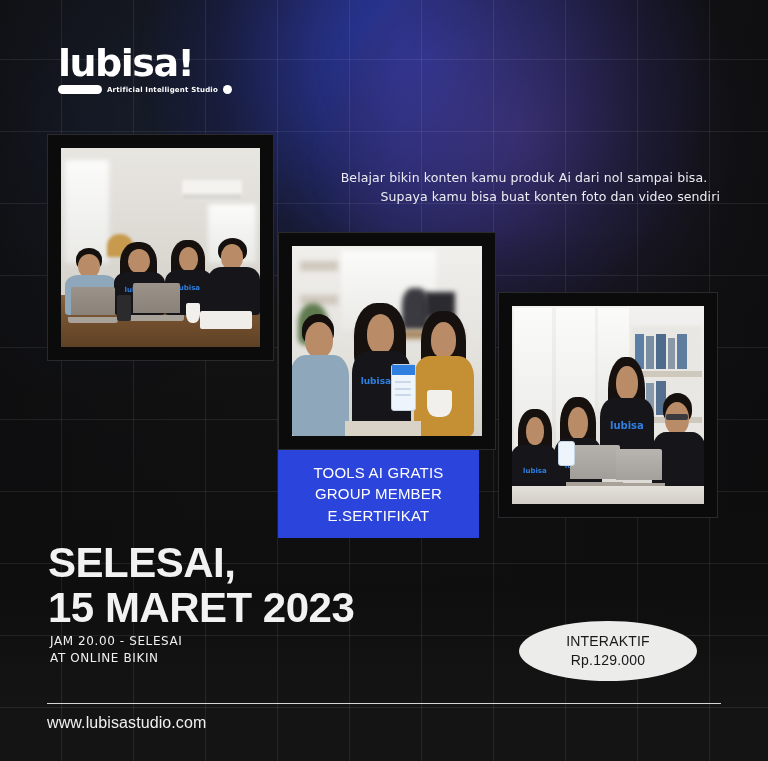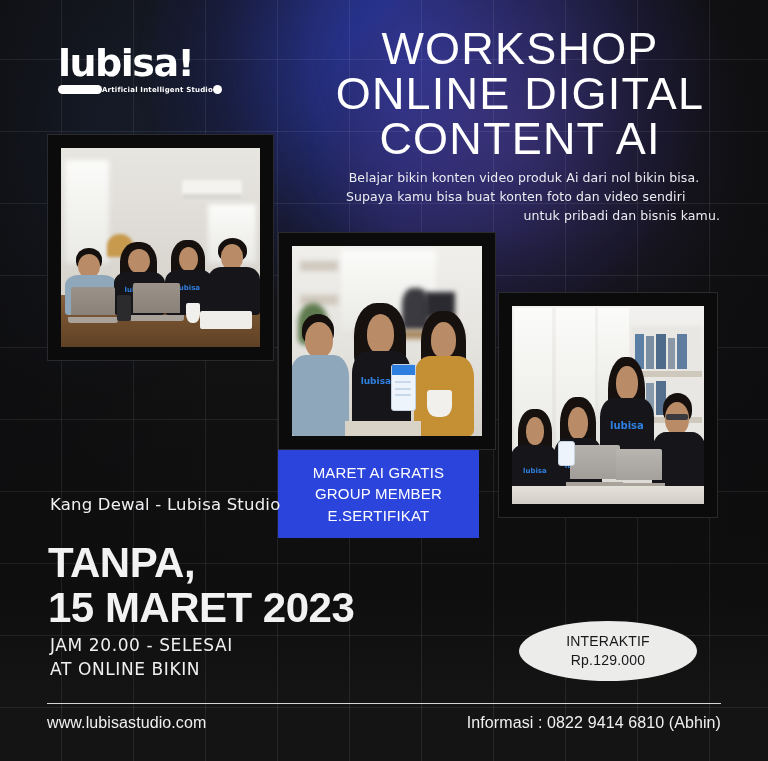--- a/index.html
+++ b/index.html
@@ -83,20 +83,21 @@
     font-weight: bold;
     font-size: 38px;
     letter-spacing: -1.5px;
     color: #ffffff;
     line-height: 1;
     display: block;
   }
   .logo-sub-row {
     display: flex;
     align-items: center;
+    gap: 5px;
     margin-top: 3px;
   }
   .logo-dash {
     width: 44px; height: 9px;
     border-radius: 5px;
     background: #ffffff;
     flex: none;
   }
   .logo-tag {
     font-family: "DejaVu Sans", sans-serif;
@@ -138,21 +139,21 @@
   }
   .subhead-line {
     display: block;
     font-family: "DejaVu Sans", sans-serif;
     font-size: 12.5px;
     line-height: 1.52;
     color: #ececf2;
     letter-spacing: 0.1px;
   }
   .subhead-line.l1 { text-align: center; }
-  .subhead-line.l2 { text-align: left; padding-left: 18px; }
+  .subhead-line.l2 { text-align: right; padding-left: 18px; }
   .subhead-line.l3 { text-align: right; }
 
   
   .photo-frame {
     position: absolute;
     background: #0b0b0b;
     border: 1px solid #2a2a2e;
     box-sizing: border-box;
     padding: 13px;
   }
@@ -312,21 +313,21 @@
     color: #f2f2f2;
     white-space: nowrap;
   }
   .time-block {
     position: absolute;
     left: 50px; top: 633px;
   }
   .time-line {
     display: block;
     font-family: "DejaVu Sans", sans-serif;
-    font-size: 17px;
+    font-size: 12px;
     line-height: 1.42;
     letter-spacing: 0.6px;
     color: #f0f0f2;
   }
 
   
   .reg-ellipse {
     position: absolute;
     left: 519px; top: 621px;
     width: 178px; height: 60px;
@@ -381,30 +382,24 @@
 
   <div class="logo">
     <span class="logo-word">lubisa!</span>
     <div class="logo-sub-row">
       <span class="logo-dash"></span>
       <span class="logo-tag">Artificial Intelligent Studio</span>
       <span class="logo-dot"></span>
     </div>
   </div>
 
-  <div class="headline">
-    <span class="headline-line">WORKSHOP</span>
-    <span class="headline-line">ONLINE DIGITAL</span>
-    <span class="headline-line">CONTENT AI</span>
-  </div>
 
   <div class="subhead">
-    <span class="subhead-line l1">Belajar bikin konten video produk Ai dari nol bikin bisa.</span>
+    <span class="subhead-line l1">Belajar bikin konten kamu produk Ai dari nol sampai bisa.</span>
     <span class="subhead-line l2">Supaya kamu bisa buat konten foto dan video sendiri</span>
-    <span class="subhead-line l3">untuk pribadi dan bisnis kamu.</span>
   </div>
 
   <div class="photo-frame" id="photo-frame-1">
     <div class="photo">
       <div class="scene">
         <div class="wall"></div>
         <div class="window-pane blur-bg" style="left:2%; top:6%; width:22%; height:52%;"></div>
         <div class="window-pane blur-bg" style="left:74%; top:28%; width:24%; height:30%;"></div>
 
         <div class="blur-soft" style="position:absolute; left:61%; top:16%; width:30%; height:10%; background:#f4f3f0; border-radius:3px;"></div>
@@ -562,43 +557,41 @@
         </div>
 
         <div class="desk-light" style="height:9%;"></div>
 
         <div class="phone" style="left:24%; top:68%; width:8%; height:12%;"></div>
       </div>
     </div>
   </div>
 
   <div class="caption-box" id="caption-box-2">
-    <span class="caption-text">MARET AI GRATIS
+    <span class="caption-text">TOOLS AI GRATIS
 GROUP MEMBER
 E.SERTIFIKAT</span>
   </div>
 
   <div class="speaker">
-    <span class="speaker-name">Kang Dewal - Lubisa Studio</span>
   </div>
 
   <div class="date-block">
-    <span class="date-line">TANPA,</span>
+    <span class="date-line">SELESAI,</span>
     <span class="date-line">15 MARET 2023</span>
   </div>
 
   <div class="time-block">
     <span class="time-line">JAM 20.00 - SELESAI</span>
     <span class="time-line">AT ONLINE BIKIN</span>
   </div>
 
   <div class="reg-ellipse">
     <span class="reg-line">INTERAKTIF</span>
     <span class="reg-line">Rp.129.000</span>
   </div>
 
   <div class="footer-rule"></div>
   <div class="footer">
     <span class="footer-text">www.lubisastudio.com</span>
-    <span class="footer-text">Informasi : 0822 9414 6810 (Abhin)</span>
   </div>
 
 </div>
 
 </body></html>

